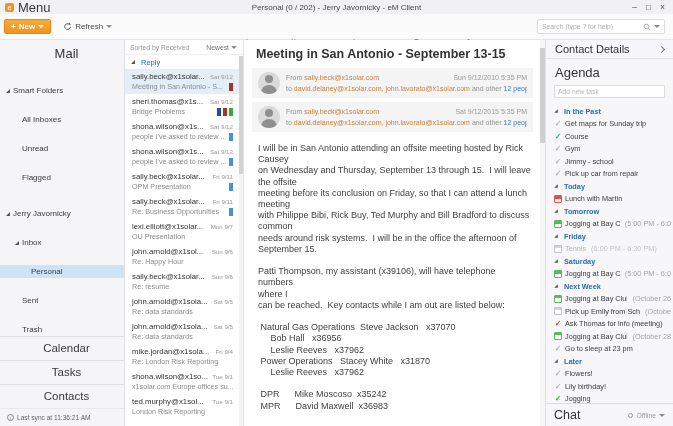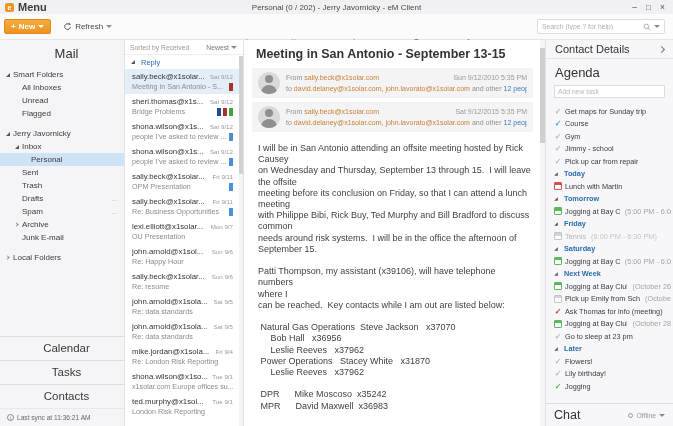--- a/index.html
+++ b/index.html
@@ -5,21 +5,21 @@
   * { margin:0; padding:0; box-sizing:border-box; }
   html,body { background:#fff; }
   body { font-family:"Liberation Sans", sans-serif; }
   .app { width:673px; height:426px; background:#fff; overflow:hidden; display:flex; flex-direction:column; position:relative; }
 
   
   .titlebar { height:14px; background:#f1f0f2; display:flex; align-items:center; position:relative; flex-shrink:0; }
   .tb-left { display:flex; align-items:center; gap:4px; padding-left:5px; z-index:2; }
   .logo { width:9px; height:9px; border-radius:2px; background:#ef9422; color:#fff; font-size:7px; font-weight:bold; display:flex; align-items:center; justify-content:center; }
   .logo::after { content:"e"; }
-  .menu-btn { font-size:11px; color:#3c3c3c; cursor:default;font-weight:bold; }
+  .menu-btn { font-size:13px; color:#3c3c3c; cursor:default; }
   .tb-title { position:absolute; left:0; right:0; text-align:center; font-size:8px; color:#4a4a4a; }
   .tb-controls { margin-left:auto; display:flex; gap:9px; padding-right:8px; z-index:2; font-size:8.5px; color:#555; }
 
   
   .toolbar { height:26px; background:#fbfbfc; border-bottom:1px solid #e6e6e6; display:flex; align-items:center; position:relative; flex-shrink:0; }
   .btn-new { margin-left:4px; background:linear-gradient(#f6ab3c,#ee9420); border:1px solid #e08a1e; border-radius:2px; color:#fff; font-size:8px; font-weight:bold; padding:2px 6px; display:flex; align-items:center; gap:3px; }
   .btn-new::before { content:"+"; font-weight:bold; }
   .caret { width:0; height:0; border-left:3px solid transparent; border-right:3px solid transparent; border-top:3px solid #8a8a8a; display:inline-block; }
   .caret.w { border-top-color:#fff; }
   .tb-item { display:flex; align-items:center; gap:3px; font-size:8px; color:#474747; }
@@ -30,21 +30,21 @@
   .search-box input { flex:1; min-width:0; border:none; outline:none; font-size:6.8px; color:#555; font-family:"Liberation Sans",sans-serif; background:transparent; }
   .search-box input::placeholder { color:#b0b0b0; }
 
   
   .main { flex:1; display:flex; min-height:0; }
 
   
   .sidebar { width:125px; background:#f5f4f6; border-right:1px solid #e2e2e2; display:flex; flex-direction:column; flex-shrink:0;text-align:center; }
   .mail-header { font-size:13px; color:#333; padding:6px 0 7px 9px; }
   .tree { flex:1; overflow:hidden; }
-  .tree-row { display:flex; align-items:center; height:13px; font-size:8px; color:#3c3c3c; }
+  .tree-row { display:flex; align-items:center; height:13px; font-size:8px; color:#3c3c3c;margin-top:16px; }
   .tree-row.sel { background:#cfe3f7; }
   .tw-exp { width:0; height:0; border-bottom:4px solid #555; border-left:4px solid transparent; margin-right:3px; flex-shrink:0; }
   .tw-exp.small { transform:scale(.9); }
   .tw-col { width:3px; height:3px; border-top:1px solid #8a8a8a; border-right:1px solid #8a8a8a; transform:rotate(45deg); margin-right:4px; flex-shrink:0; }
   .tw-none { width:7px; flex-shrink:0; }
   .tree-label { white-space:nowrap; overflow:hidden; }
   .tree-more { margin-left:auto; padding-right:6px; color:#b0b0b0; font-size:7px; }
   .tree-spacer { height:7px; }
   .tab { height:24px; line-height:23px; border-top:1px solid #dedede; font-size:11.5px; color:#3a3a3a; padding-left:9px; }
   .sync { height:18px; display:flex; align-items:center; gap:3px; font-size:6.6px; color:#666; padding-left:7px; border-top:1px solid #e8e8e8; }
@@ -497,20 +497,24 @@
     </div>
 
     <div class="right-panel">
       <div class="cd">
         <span>Contact Details</span>
         <span class="chev"></span>
       </div>
       <div class="agenda-h">Agenda</div>
       <input class="add-task" type="text" placeholder="Add new task" style="">
       <div id="agenda-list">
+          <div class="ag-sec">
+            <span class="tw-exp small"></span>
+            <span>In the Past</span>
+          </div>
           <div class="ag-item">
             <span class="ag-ic chk check-gray">✓</span>
             <span class="ag-text">Get maps for Sunday trip</span>
           </div>
           <div class="ag-item">
             <span class="ag-ic chk check-blue">✓</span>
             <span class="ag-text">Course</span>
           </div>
           <div class="ag-item">
             <span class="ag-ic chk check-gray">✓</span>

